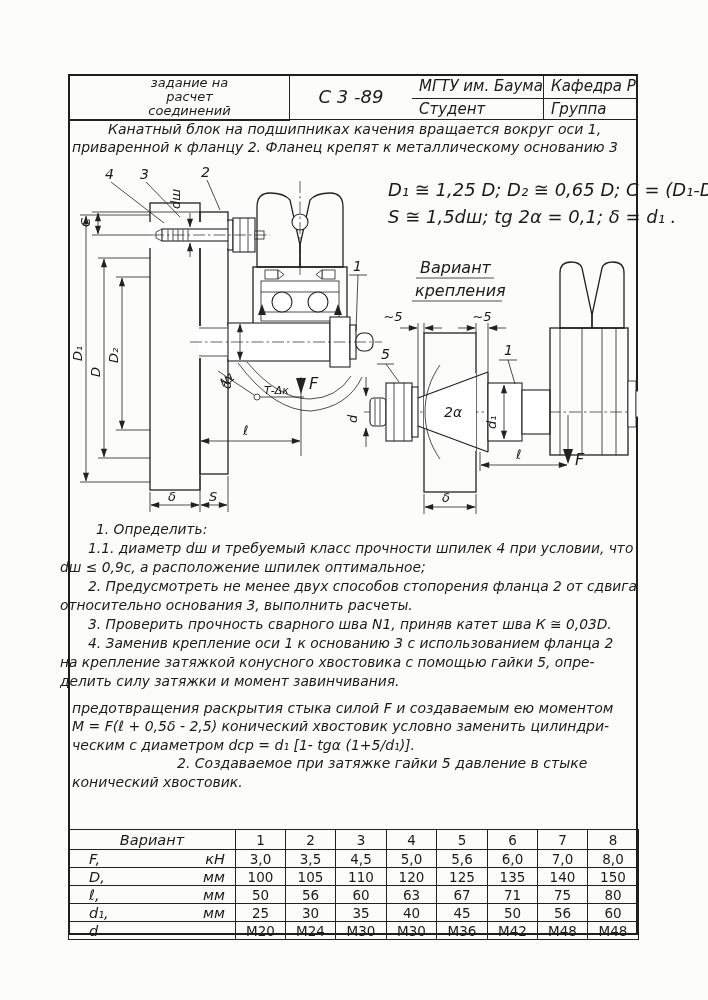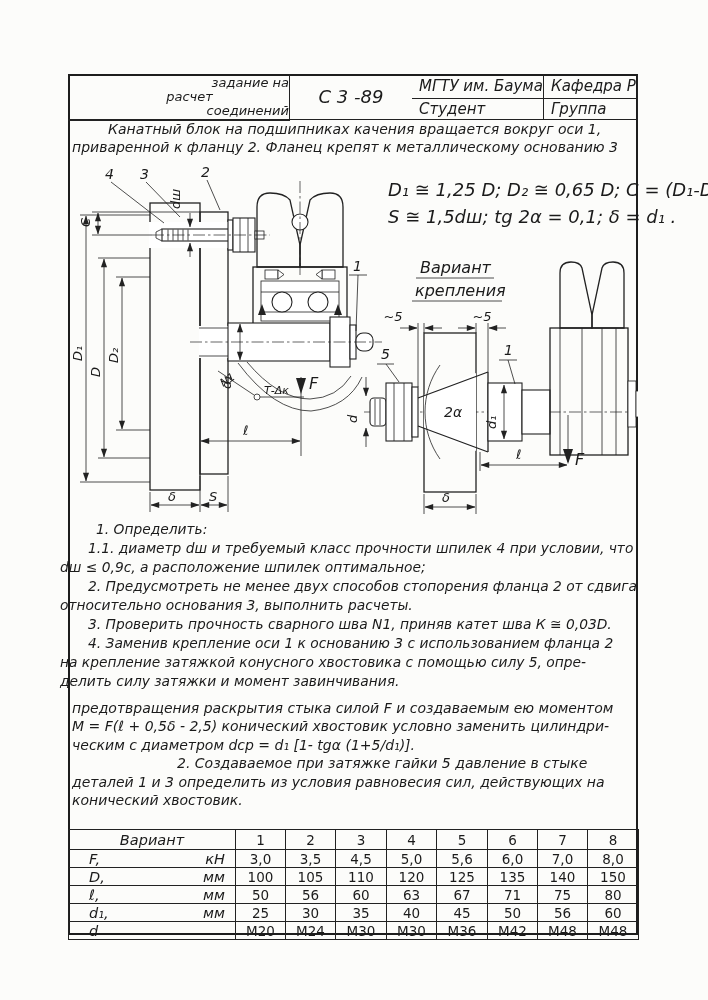--- a/index.html
+++ b/index.html
@@ -6,21 +6,21 @@
   .page{position:relative;width:708px;height:1000px;background:#fcfcfa;overflow:hidden;
         font-family:"DejaVu Sans",sans-serif;color:#1b1b1b;}
   .frame{position:absolute;left:68px;top:74px;width:566px;height:857px;
          border:2px solid #1d1d1d;background:transparent;}
   
   .hdr{position:absolute;left:68px;top:74px;width:570px;display:grid;
        grid-template-columns:222px 122px 132px 94px;grid-template-rows:25px 21px;}
   .hc{border-right:1.4px solid #222;border-bottom:1.4px solid #222;
       font-style:italic;display:flex;align-items:center;padding-left:7px;
       font-size:15px;white-space:nowrap;overflow:hidden;}
-  .hc.span2{grid-row:1/3;flex-direction:column;align-items:flex-end;justify-content:center;
+  .hc.span2{grid-row:1/3;flex-direction:column;align-items:center;justify-content:center;
             font-size:13px;line-height:14px;padding-left:22px;}
   .hc.code{grid-row:1/3;font-size:18px;justify-content:center;padding-left:0;border-right:none;}
   .hc .mid{align-self:center;}
   
   .tblock{position:absolute;font-style:italic;white-space:nowrap;}
   .intro{font-size:14px;line-height:17.5px;}
   .tasks{font-size:13.8px;line-height:19px;}
   .notes{font-size:14px;line-height:18.4px;}
   .formulas{font-size:18px;line-height:27px;font-style:italic;}
   .ind36{padding-left:36px;} .ind28{padding-left:28px;} .ind105{padding-left:105px;} .ind40{padding-left:40px;}
@@ -332,30 +332,29 @@
   </svg>
 
   <div class="tblock tasks" style="left:60px;top:520px;width:562px;">
     <div class="ind36">1. Определить:</div>
     <div class="ind28">1.1. диаметр dш и требуемый класс прочности шпилек 4 при условии, что</div>
     <div>dш ≤ 0,9с, а расположение шпилек оптимальное;</div>
     <div class="ind28">2. Предусмотреть не менее двух способов стопорения фланца 2 от сдвига</div>
     <div>относительно основания 3, выполнить расчеты.</div>
     <div class="ind28">3. Проверить прочность сварного шва N1, приняв катет шва К ≅ 0,03D.</div>
     <div class="ind28">4. Заменив крепление оси 1 к основанию 3 с использованием фланца 2</div>
-    <div>на крепление затяжкой конусного хвостовика с помощью силу 5, опре-</div>
+    <div>на крепление затяжкой конусного хвостовика с помощью гайки 5, опре-</div>
     <div>делить силу затяжки и момент завинчивания.</div>
   </div>
 
   <div class="tblock notes" style="left:72px;top:699px;width:562px;">
     <div>предотвращения раскрытия стыка силой F и создаваемым ею моментом</div>
     <div>М = F(ℓ + 0,5δ - 2,5) конический хвостовик условно заменить цилиндри-</div>
     <div>ческим с диаметром dср = d₁ [1- tgα (1+5/d₁)].</div>
     <div class="ind105">2. Создаваемое при затяжке гайки 5 давление в стыке</div>
-    <div>деталей 1 и 3 определить из условия равновесия сил, действующих на</div>
     <div>конический хвостовик.</div>
   </div>
 
   <table class="vt">
     <colgroup>
       <col style="width:167px">
         <col style="width:50px">
         <col style="width:50px">
         <col style="width:51px">
       <col style="width:50px">

